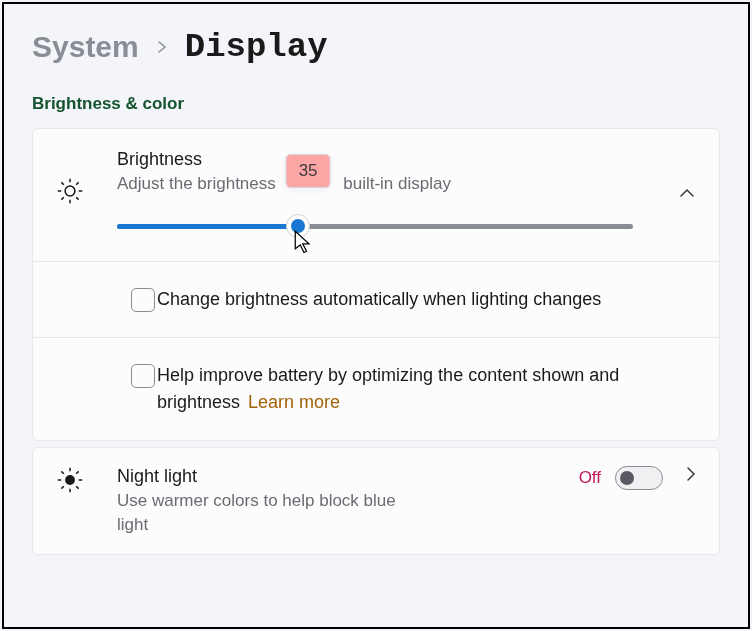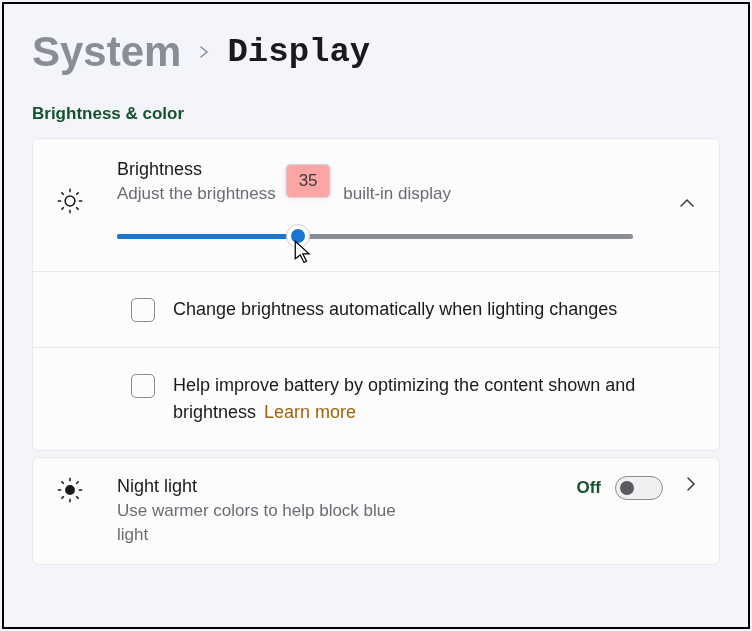--- a/index.html
+++ b/index.html
@@ -22,21 +22,21 @@
       padding: 24px 28px 0 28px;
       margin: 2px;
     }
     .breadcrumb {
       display: flex;
       align-items: center;
       gap: 16px;
       margin-bottom: 28px;
     }
     .breadcrumb-parent {
-      font-size: 42px;
+      font-size: 30px;
       font-weight: 600;
       color: #8b8d94;
       cursor: pointer;
     }
     .breadcrumb-chevron {
       font-size: 20px;
       color: #8b8d94;
       font-weight: 300;
     }
     .breadcrumb-current {
@@ -156,21 +156,21 @@
       width: 20px;
       height: 24px;
       transform: translateX(-4px);
       pointer-events: none;
     }
     .sub-row {
       display: flex;
       align-items: flex-start;
       padding: 24px 24px 24px 98px;
       border-bottom: 1px solid #e8e8ec;
-      gap: 18px;
+      gap: 2px;
     }
     .sub-row:last-child {
       border-bottom: none;
     }
     .checkbox {
       width: 24px;
       height: 24px;
       border: 1.5px solid #8b8b93;
       border-radius: 5px;
       cursor: pointer;
@@ -205,22 +205,21 @@
     .night-content {
       flex: 1;
     }
     .toggle-wrapper {
       display: flex;
       align-items: center;
       gap: 14px;
     }
     .toggle-label {
       font-size: 17px;
-      color: #14532d;
-      font-weight: bold;
+      color: #be185d;
     }
     .toggle {
       width: 48px;
       height: 24px;
       background: #f0f0f2;
       border: 1.5px solid #8b8b93;
       border-radius: 12px;
       position: relative;
       cursor: pointer;
     }

